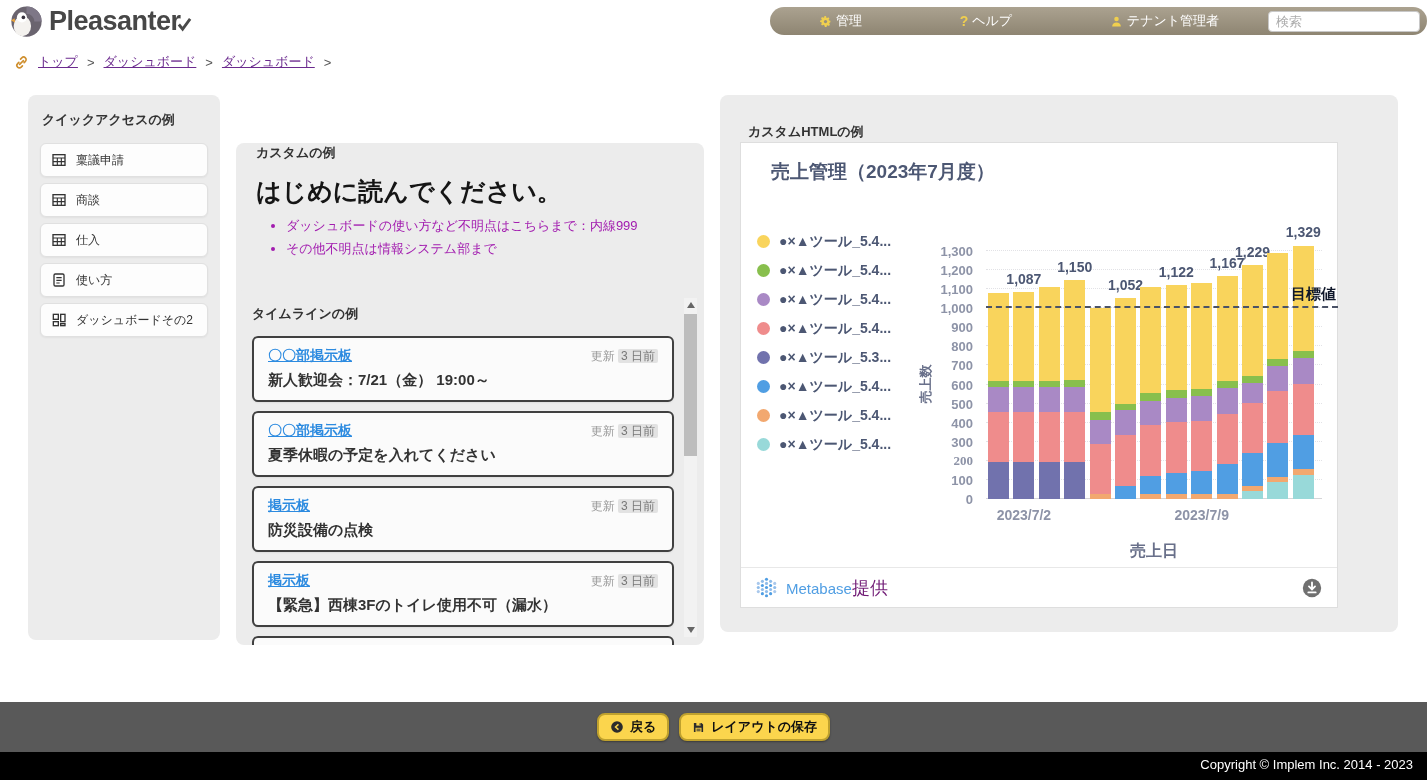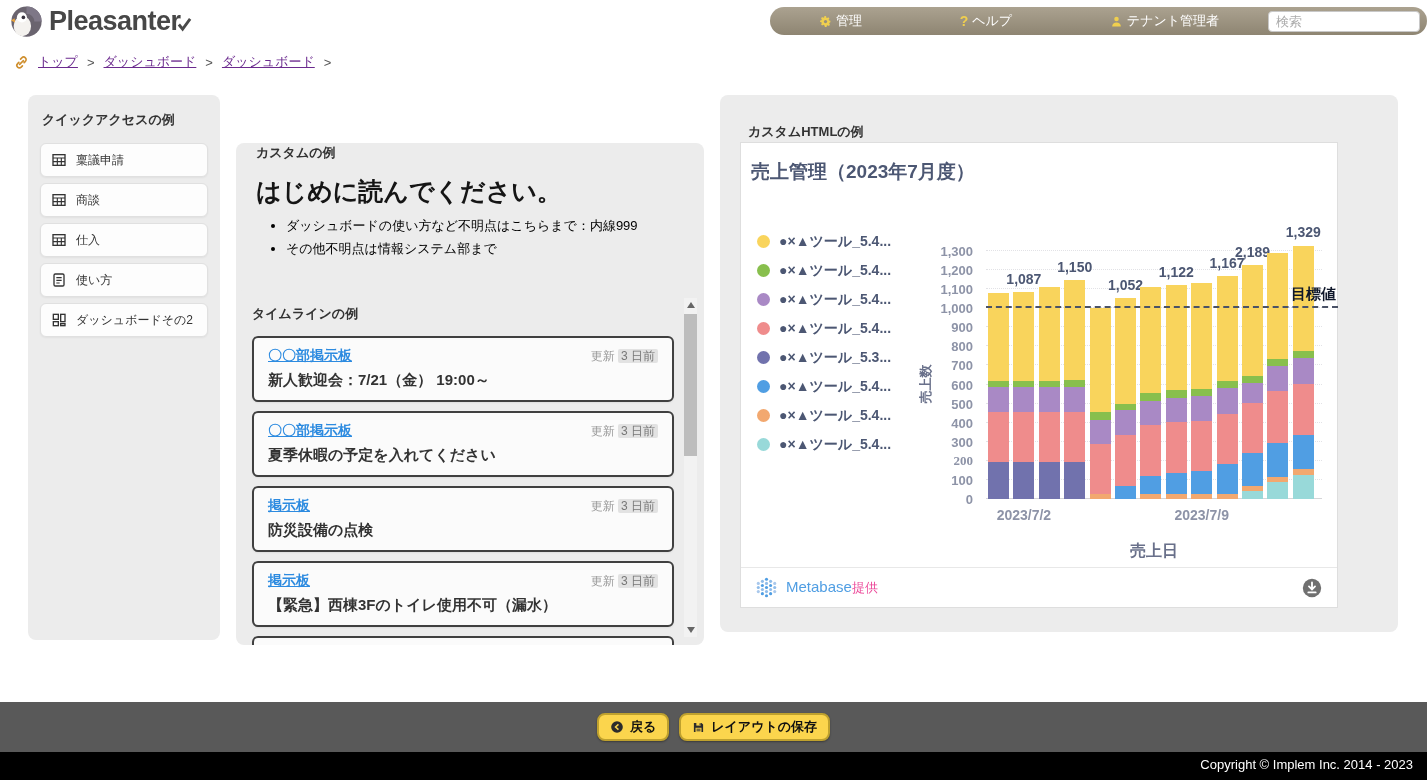--- a/index.html
+++ b/index.html
@@ -33,21 +33,21 @@
   
   .qa-panel { left:28px; top:95px; width:192px; height:545px; padding:16px 12px; }
   .qa-panel .panel-title { margin:0 2px 14px; }
   .qa-item { background:#fdfdfd; border:1px solid #e0e0e0; border-radius:6px; height:34px;
     display:flex; align-items:center; gap:9px; padding:0 10px; margin-bottom:6px;
     box-shadow:0 1px 2px rgba(0,0,0,.05); font-size:12px; color:#333; cursor:pointer; white-space:nowrap; }
   .qa-item .icn { display:flex; flex:0 0 auto; }
   
   .custom-panel { left:236px; top:95px; width:468px; height:177px; padding:1px 20px;margin-top:48px; }
   .custom-heading { font-size:25px; font-weight:bold; color:#151515; margin:13px 0 9px; }
-  .custom-bullets { margin:0 0 0 30px; padding:0; font-size:13px; color:#000000; }
+  .custom-bullets { margin:0 0 0 30px; padding:0; font-size:13px; color:#a21caf; }
   .custom-bullets li { margin-bottom:5px; }
   
   .tl-panel { left:236px; top:290px; width:468px; height:355px; padding:15px 30px 0 16px; overflow:hidden; }
   .tl-panel .panel-title { margin-bottom:13px; }
   .tl-item { background:#fbfbfb; border:2px solid #404040; border-radius:6px;
     box-shadow:0 1px 2px rgba(0,0,0,.06); padding:9px 14px 10px; margin-bottom:9px; }
   .tl-head { display:flex; justify-content:space-between; align-items:baseline; }
   .tl-link { color:#2d8be0; font-weight:bold; font-size:14px; text-decoration:underline; cursor:pointer; }
   .tl-meta { font-size:12px; color:#999; white-space:nowrap; }
   .tl-chip { background:#e2e2e2; color:#777; padding:0 3px; border-radius:2px; }
@@ -55,21 +55,21 @@
   .tl-scrollbar { position:absolute; right:7px; top:8px; bottom:8px; width:13px; background:#f2f2f2; }
   .tl-arrow { position:absolute; left:0; width:13px; height:14px; display:flex; align-items:center; justify-content:center; cursor:pointer; }
   .tl-arrow.up { top:0; } .tl-arrow.down { bottom:0; }
   .tri-up { width:0; height:0; border-left:4px solid transparent; border-right:4px solid transparent; border-bottom:6px solid #666; }
   .tri-down { width:0; height:0; border-left:4px solid transparent; border-right:4px solid transparent; border-top:6px solid #666; }
   .tl-thumb { position:absolute; left:0; top:16px; width:13px; height:142px; background:#bdbdbd; cursor:grab; }
   
   .right-panel { left:720px; top:95px; width:678px; height:537px; padding:28px; }
   .chart-card { position:absolute; left:20px; top:47px; width:598px; height:466px;
     background:#fff; border:1px solid #dedede; }
-  .chart-title { position:absolute; left:10px; top:16px; font-size:19px; font-weight:bold; color:#4C5773; }
+  .chart-title { position:absolute; left:30px; top:16px; font-size:19px; font-weight:bold; color:#4C5773; }
   .legend { position:absolute; left:16px; top:84px; list-style:none; margin:0; padding:0; }
   .legend li { display:flex; align-items:center; gap:9px; height:29px; font-size:14px; font-weight:bold; color:#4C5773; cursor:pointer; }
   .legend .dot { width:13px; height:13px; border-radius:50%; flex:0 0 auto; }
   .ylab { position:absolute; left:150px; top:232px; width:70px; text-align:center;
     transform:rotate(-90deg); font-size:13px; font-weight:bold; color:#69708a; }
   .plot { position:absolute; left:245px; top:108px; width:336px; height:248px; }
   .yticks { position:absolute; left:160px; top:108px; width:72px; height:248px; }
   .ytick { position:absolute; right:0; font-size:13px; font-weight:bold; color:#8d93a7; }
   .gridline { position:absolute; left:0; right:0; height:0; border-top:1px dotted #e2e2e6; }
   .gridline.base { border-top:1px solid #d5d5d8; }
@@ -78,21 +78,21 @@
   .bar-label { position:absolute; transform:translateX(-50%); font-size:14px; font-weight:bold;
     color:#4C5773; white-space:nowrap; }
   .goal-line { position:absolute; left:0; right:-16px; height:0; border-top:2px dashed #4a5266; }
   .goal-label { position:absolute; right:-14px; font-size:15px; font-weight:bold; color:#0f172a; }
   .xtick { position:absolute; top:256px; transform:translateX(-50%); font-size:14px; font-weight:bold; color:#8d93a7; white-space:nowrap; }
   .xlabel { position:absolute; left:245px; top:398px; width:336px; text-align:center;
     font-size:16px; font-weight:bold; color:#69708a; }
   .card-footer { position:absolute; left:0; right:0; bottom:0; height:40px; border-top:1px solid #e8e8e8;
     display:flex; align-items:center; padding:0 14px; gap:8px; }
   .mb-brand { color:#509EE3; font-size:15px; }
-  .mb-suffix { color:#ec4899; font-size:13px; }
+  .mb-suffix { color:#701a75; font-size:18px; }
   .dl-btn { margin-left:auto; display:flex; cursor:pointer; }
   
   .command-bar { position:absolute; left:0; top:702px; width:100%; height:50px; background:#595959;
     display:flex; align-items:center; justify-content:center; gap:10px; }
   .cmd-btn { background:#fbd54d; border:2px solid #bfa12e; border-radius:8px; height:28px; padding:0 11px;
     font-size:13px; font-weight:bold; color:#111; display:flex; align-items:center; gap:6px;
     cursor:pointer; font-family:inherit; box-shadow:0 1px 2px rgba(0,0,0,.35); }
   .footer-bar { position:absolute; left:0; top:752px; width:100%; height:28px; background:#000;
     color:#fff; font-size:13px; text-align:right; line-height:26px; padding-right:14px; }
 </style>
@@ -425,21 +425,21 @@
         <div class="bar-label" style="left: 241.1px; bottom: 227.628px;">1,167</div>
         <div class="bar" style="left: 256px; width: 21px;">
           <div class="seg" style="height: 7.63077px; background: rgb(152, 217, 217);"></div>
           <div class="seg" style="height: 5.72308px; background: rgb(242, 168, 111);"></div>
           <div class="seg" style="height: 32.4308px; background: rgb(80, 158, 227);"></div>
           <div class="seg" style="height: 50.5538px; background: rgb(239, 140, 140);"></div>
           <div class="seg" style="height: 20.0308px; background: rgb(169, 137, 197);"></div>
           <div class="seg" style="height: 6.67692px; background: rgb(136, 191, 77);"></div>
           <div class="seg" style="height: 111.409px; background: rgb(249, 212, 92);"></div>
         </div>
-        <div class="bar-label" style="left: 266.5px; bottom: 239.455px;">2,189</div>
+        <div class="bar-label" style="left: 266.5px; bottom: 239.455px;">1,229</div>
         <div class="bar" style="left: 281.4px; width: 21px;">
           <div class="seg" style="height: 17.1692px; background: rgb(152, 217, 217);"></div>
           <div class="seg" style="height: 4.76923px; background: rgb(242, 168, 111);"></div>
           <div class="seg" style="height: 34.3385px; background: rgb(80, 158, 227);"></div>
           <div class="seg" style="height: 51.5077px; background: rgb(239, 140, 140);"></div>
           <div class="seg" style="height: 24.8px; background: rgb(169, 137, 197);"></div>
           <div class="seg" style="height: 7.63077px; background: rgb(136, 191, 77);"></div>
           <div class="seg" style="height: 105.877px; background: rgb(249, 212, 92);"></div>
         </div>
         <div class="bar" style="left: 306.8px; width: 21px;">

